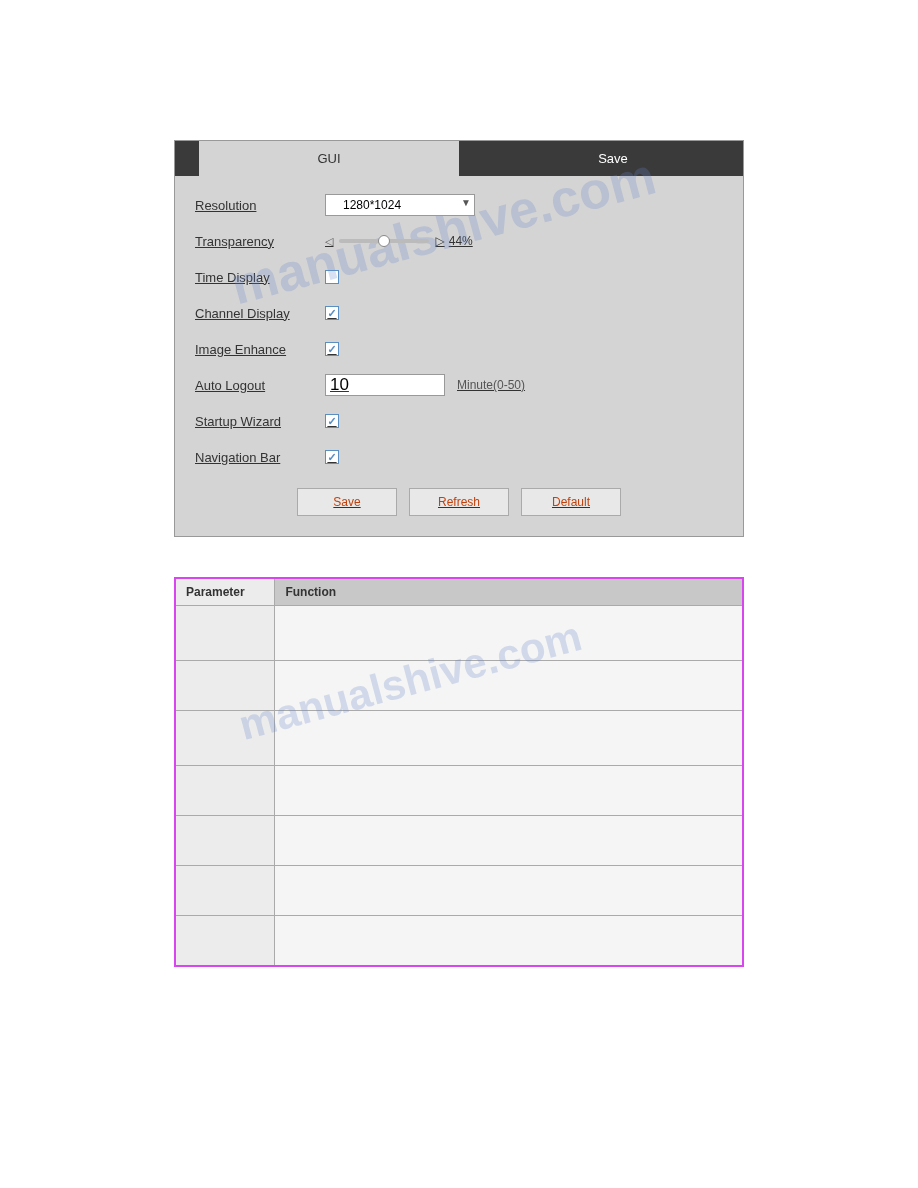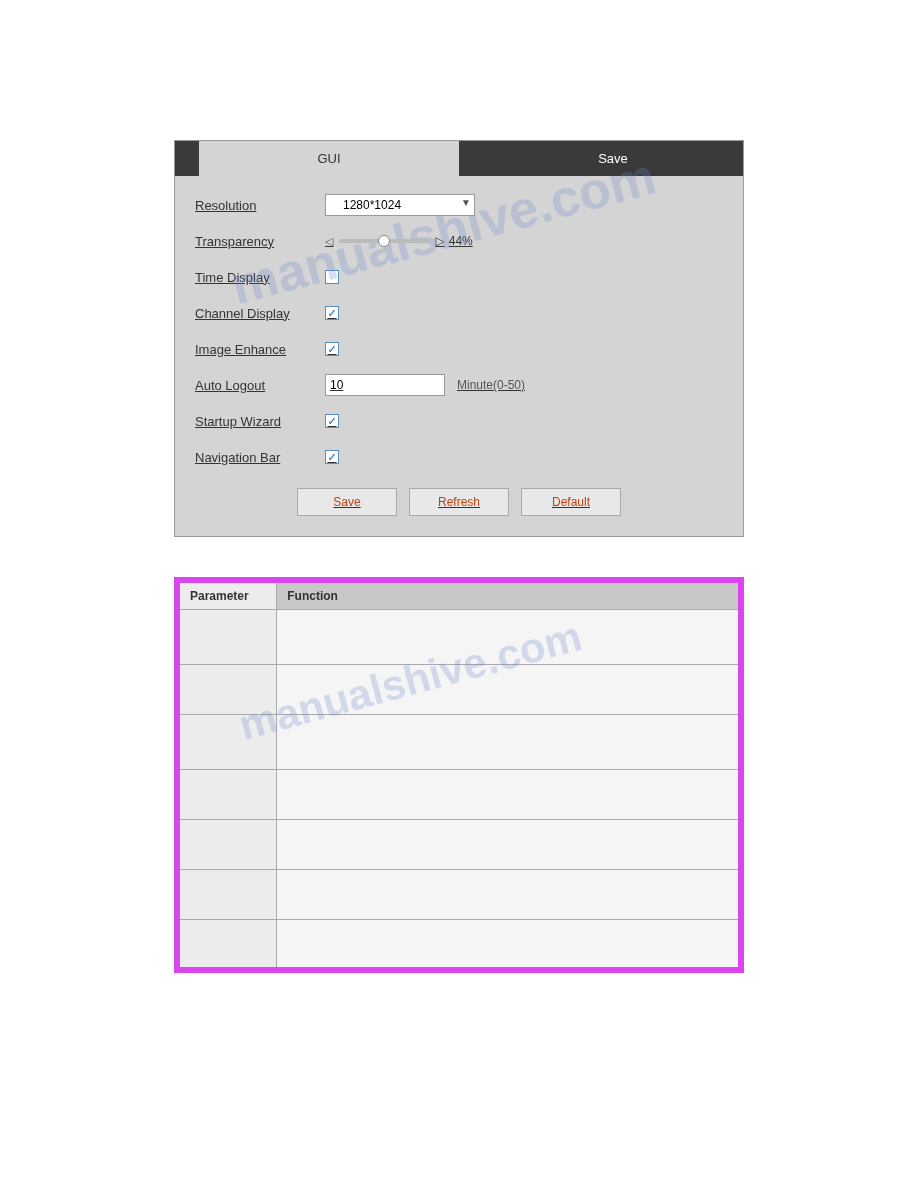--- a/index.html
+++ b/index.html
@@ -157,21 +157,21 @@
       font-size: 11px;
       font-weight: bold;
     }
 
     
     .auto-logout-input {
       width: 120px;
       height: 22px;
       border: 1px solid #999;
       background: #fff;
-      font-size: 12px;
+      font-size: 17px;
       padding: 1px 4px;
     }
 
     .minute-label {
       font-size: 12px;
       color: #555;
       margin-left: 6px;
     }
 
     
@@ -207,21 +207,21 @@
     }
 
     
     .table-section {
       width: 570px;
     }
 
     .data-table {
       width: 100%;
       border-collapse: collapse;
-      border: 6px solid #d946ef;
+      border: 2px solid #d946ef;
     }
 
     .data-table th {
       background: #c8c8c8;
       border: 1px solid #aaa;
       padding: 6px 10px;
       font-size: 12px;
       font-weight: bold;
       text-align: left;
     }

